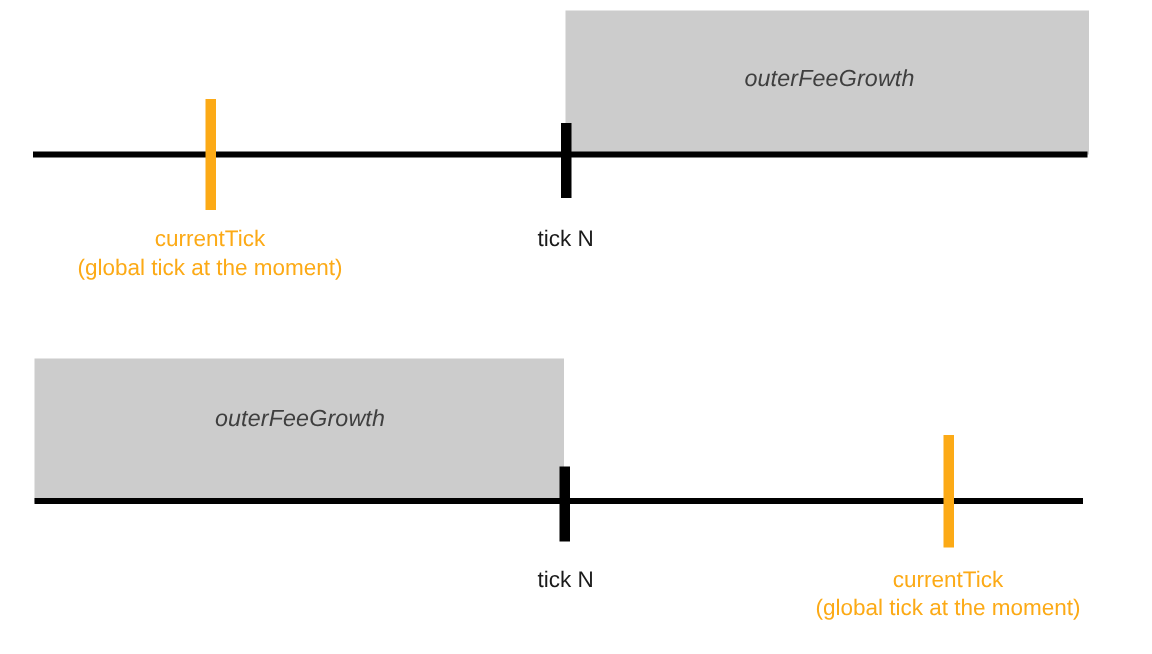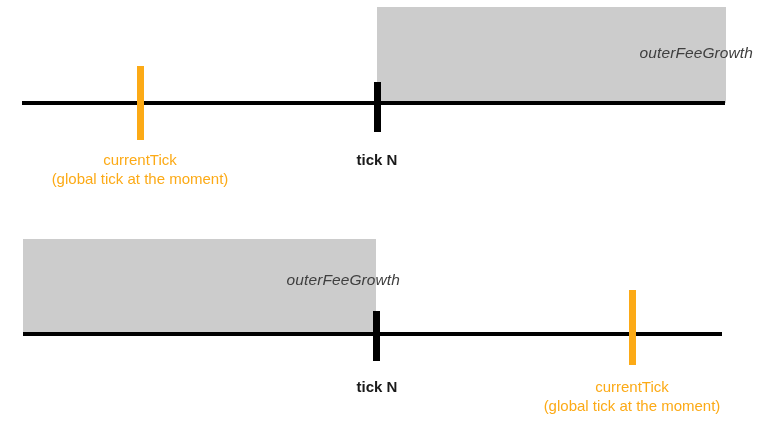--- a/index.html
+++ b/index.html
@@ -30,21 +30,21 @@
     position: absolute;
     background: #cccccc;
     box-sizing: border-box;
   }
   .region-label {
     position: absolute;
     font-style: italic;
     font-size: 15.5px;
     color: #3f3f3f;
     white-space: nowrap;
-    text-align: right;
+    text-align: center;
     letter-spacing: 0.1px;
   }
 
   
   .axis-line {
     position: absolute;
     height: 4px;
     background: #000000;
   }
 
@@ -57,21 +57,21 @@
   .tick-mark.orange { background: #FCAA16; }
 
   
   .tick-label {
     position: absolute;
     font-size: 15px;
     white-space: nowrap;
     text-align: center;
     line-height: 19px;
   }
-  .tick-label.black  { color: #1a1a1a; font-weight: bold; }
+  .tick-label.black  { color: #1a1a1a; }
   .tick-label.orange { color: #FCAA16; }
   .tick-label .l1 { display: block; }
   .tick-label .l2 { display: block; }
 </style>
 </head>
 <body style="background: rgb(255, 255, 255);">
 
 <div class="diagram" id="diagram-top">
 
   

